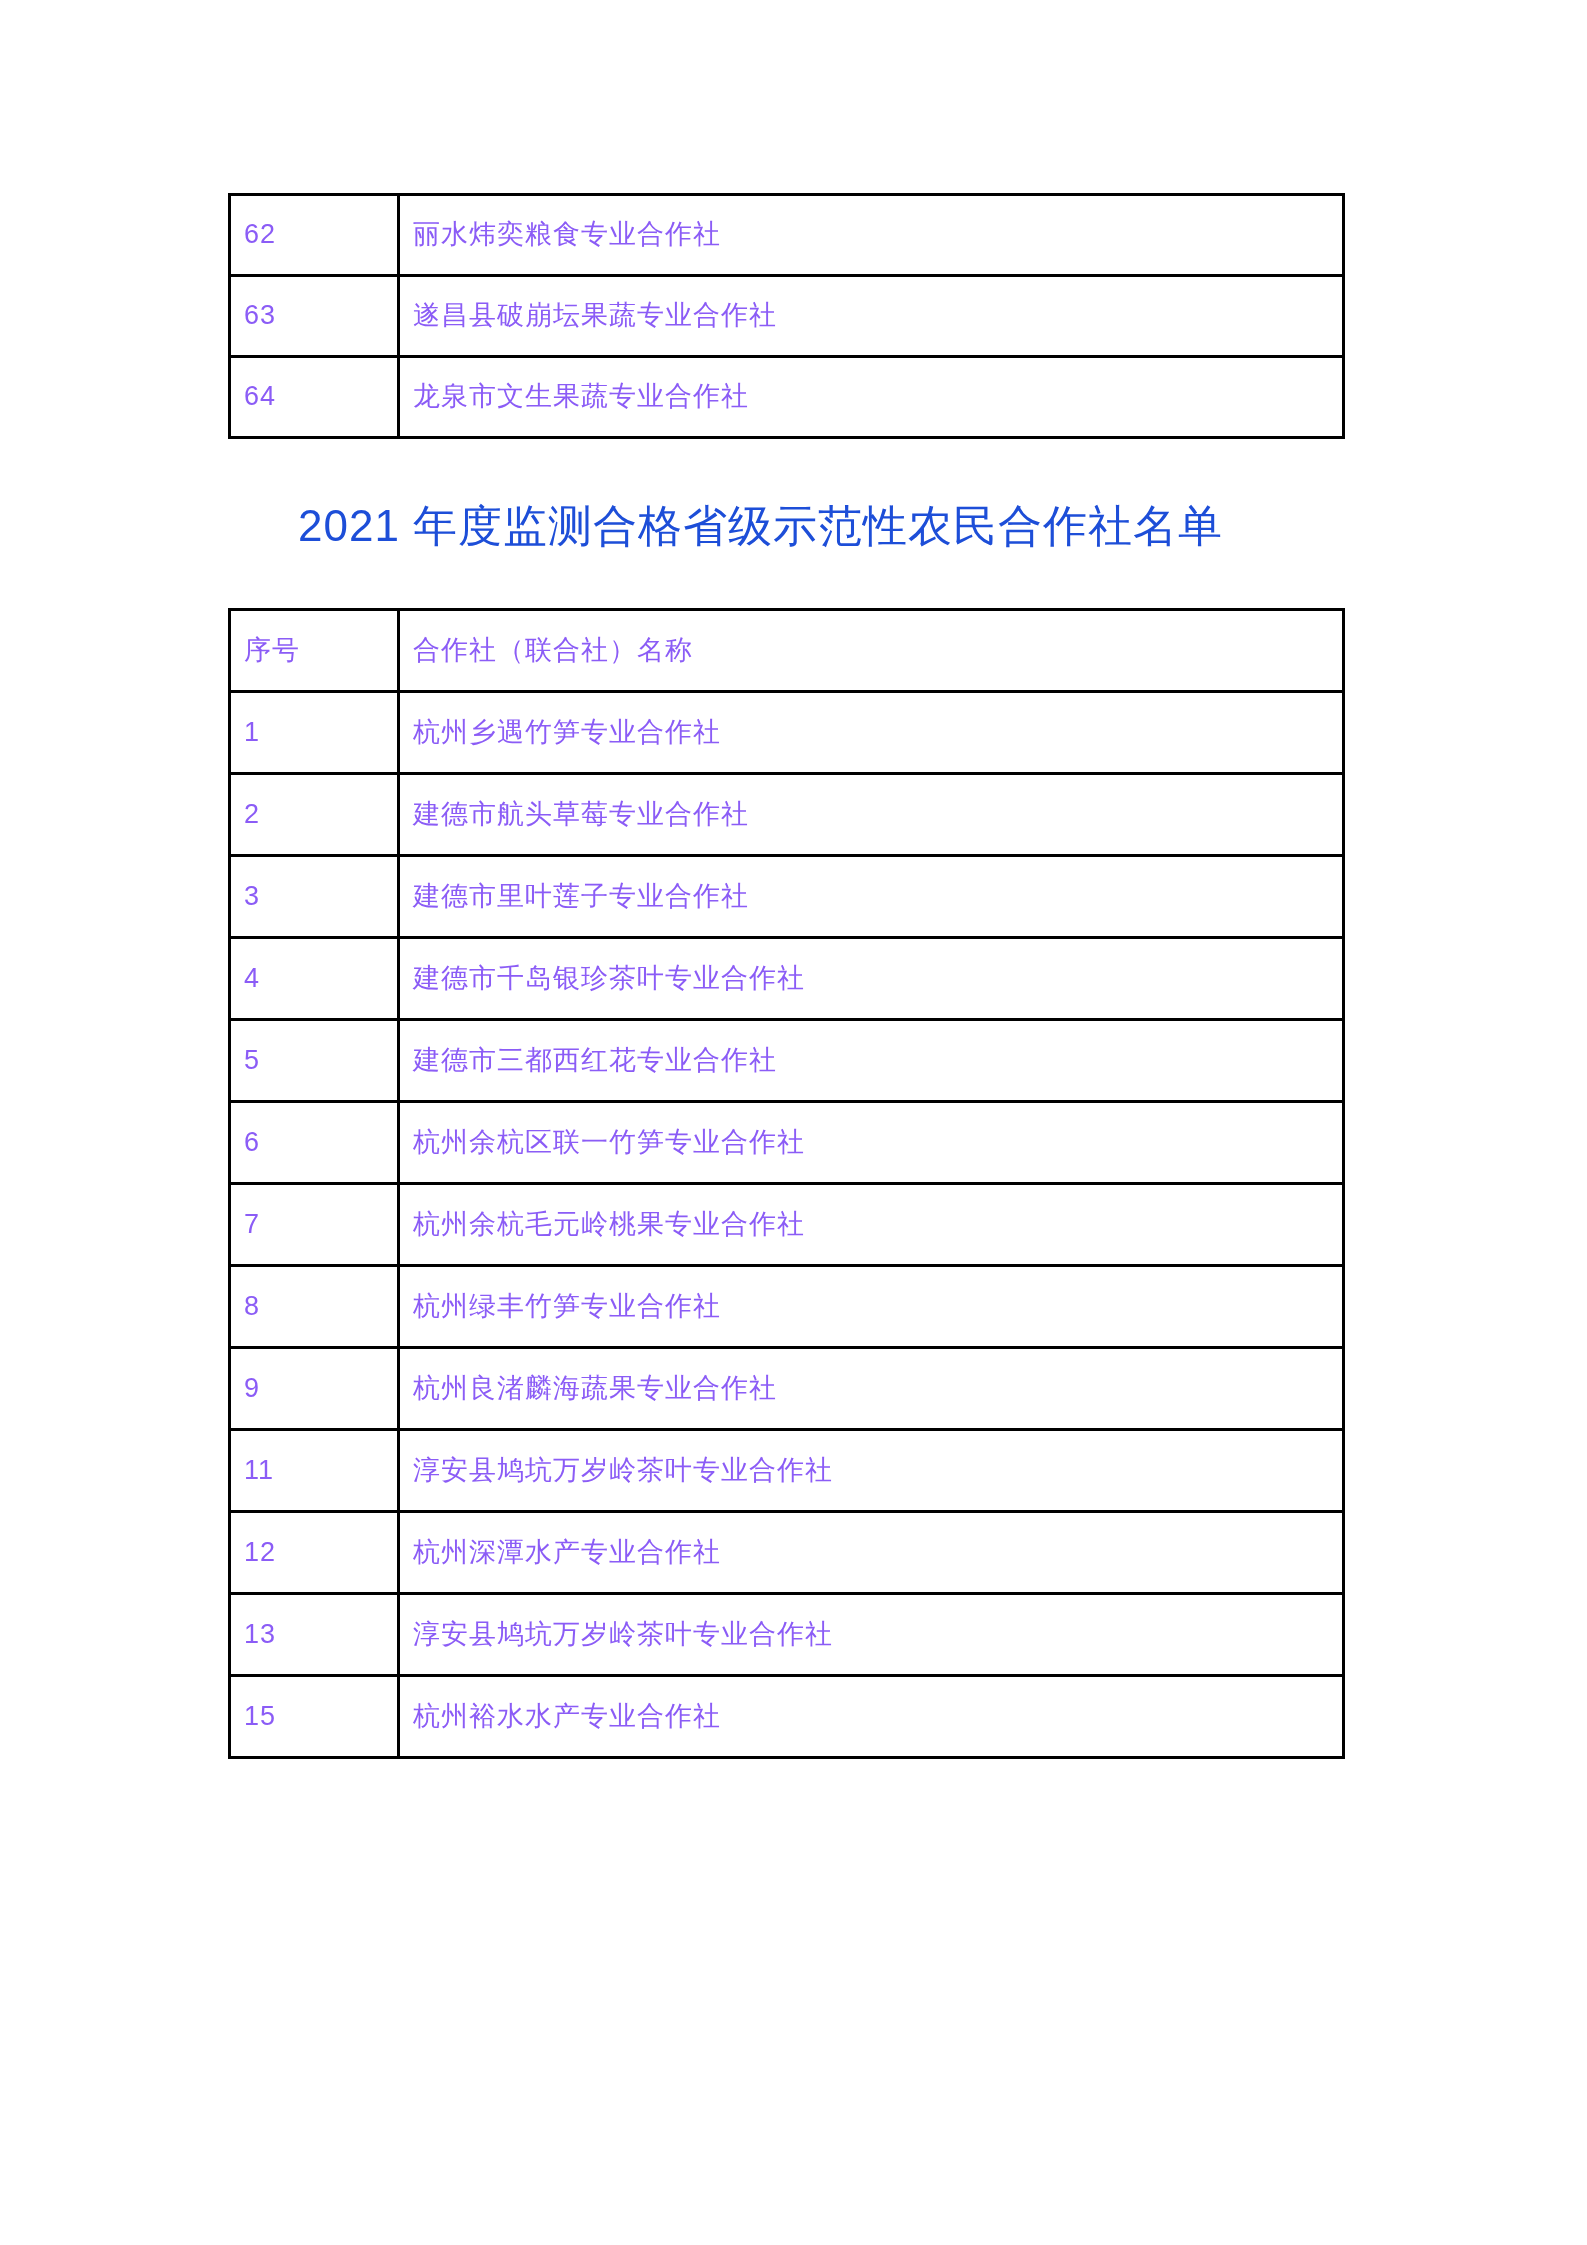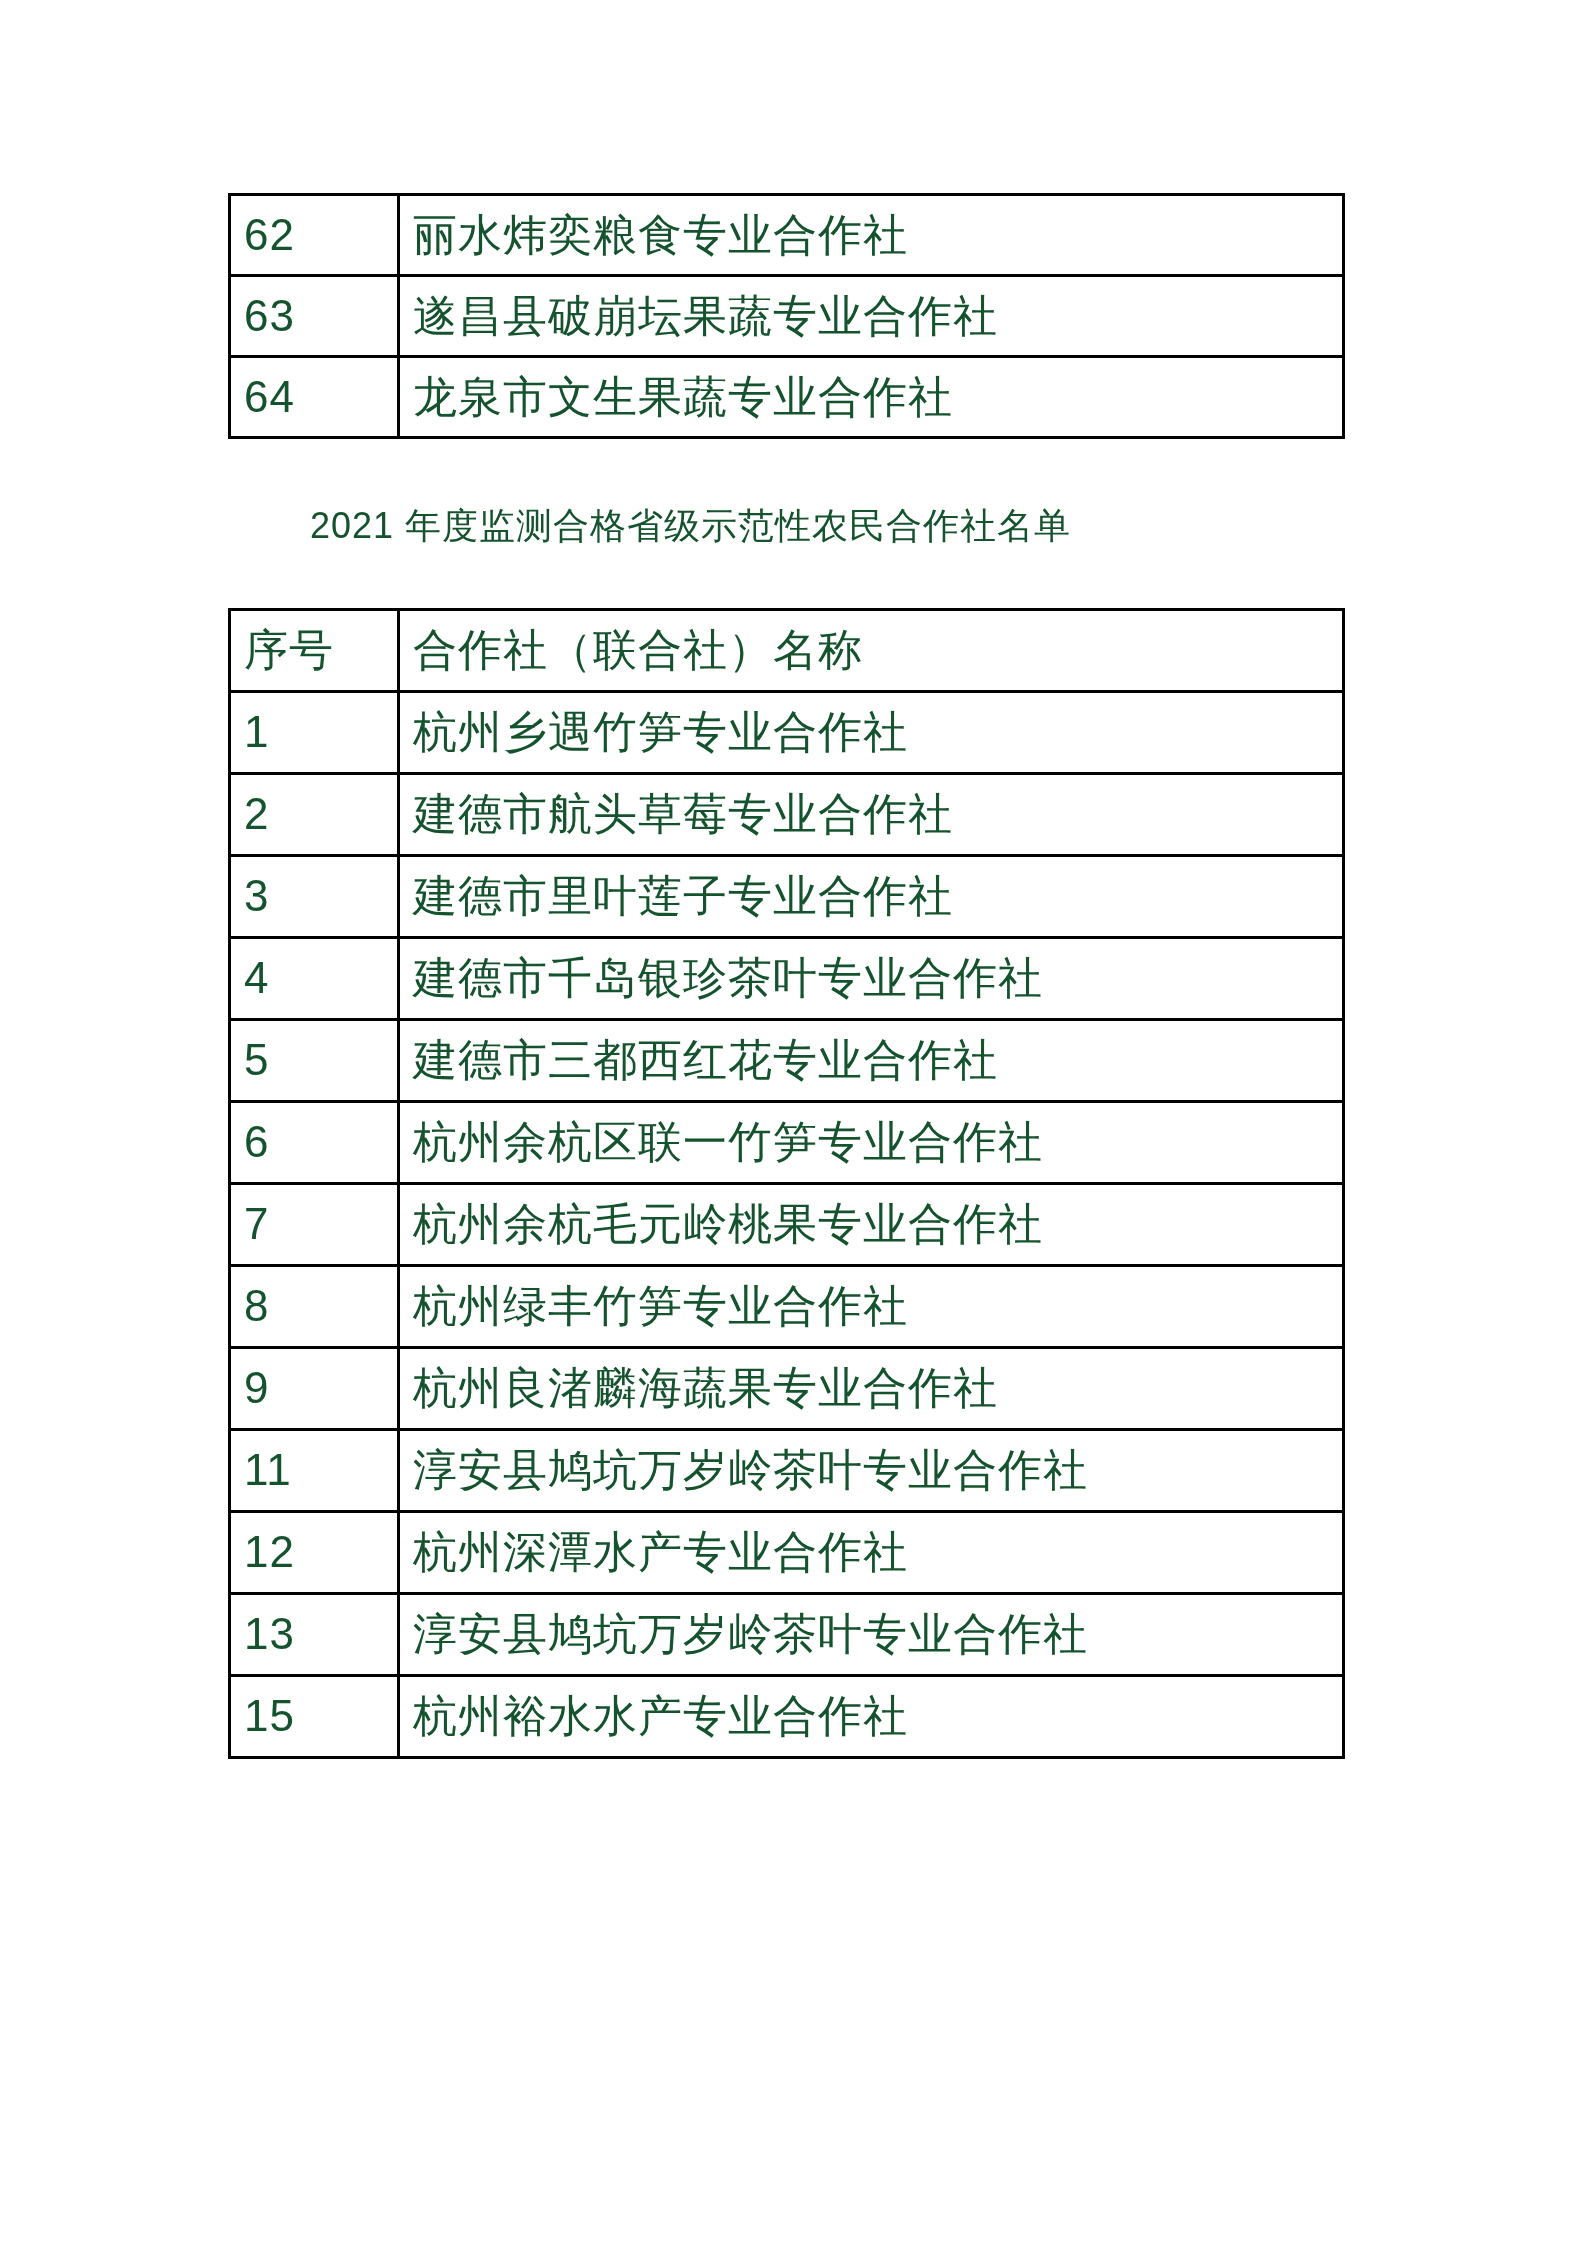--- a/index.html
+++ b/index.html
@@ -18,22 +18,22 @@
     background: #ffffff;
   }
   table.coop-table {
     border-collapse: collapse;
     table-layout: fixed;
     width: 1114px;
     background: #ffffff;
   }
   table.coop-table td {
     border: 3px solid #000000;
-    color: #14532d;
-    font-size: 44px;
+    color: #8b5cf6;
+    font-size: 27px;
     line-height: 1.15;
     vertical-align: middle;
     padding: 0 10px 0 13px;
     letter-spacing: 1px;
     white-space: nowrap;
     overflow: hidden;
   }
   col.col-no   { width: 169px; }
   col.col-name { width: 945px; }
 
@@ -41,26 +41,25 @@
     position: absolute;
     left: 228px;
     top: 193px;
   }
   .table-top td { height: 81px; }
 
   .section-title {
     position: absolute;
     left: 298px;
     top: 504px;
-    font-size: 36px;
+    font-size: 44px;
     line-height: 44px;
-    color: #14532d;
+    color: #1d4ed8;
     letter-spacing: 1px;
     white-space: nowrap;
-    margin-left: 12px;
   }
 
   .table-main {
     position: absolute;
     left: 228px;
     top: 608px;
   }
   .table-main td { height: 82px; }
 </style>
 </head>

